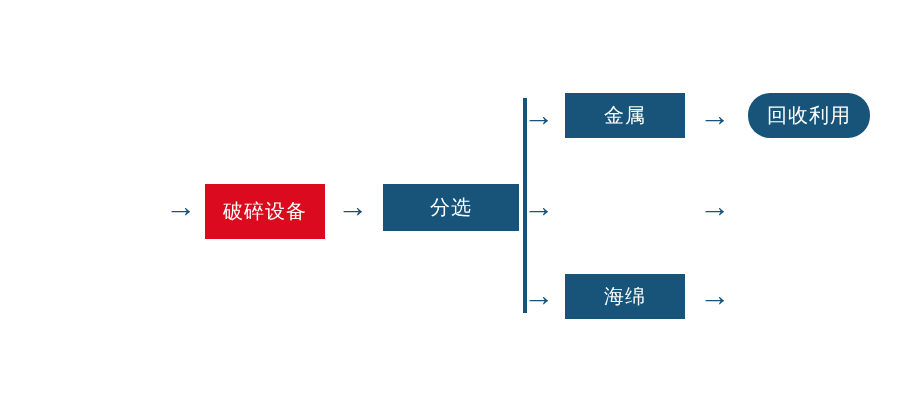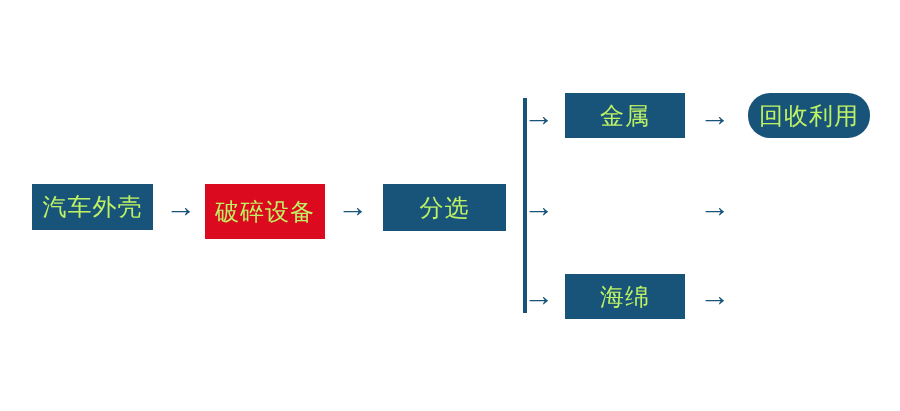--- a/index.html
+++ b/index.html
@@ -9,22 +9,22 @@
     height: 411px;
     background: #ffffff;
     font-family: "Liberation Sans", sans-serif;
     overflow: hidden;
   }
   .node {
     position: absolute;
     display: flex;
     align-items: center;
     justify-content: center;
-    color: #bef264;
-    font-size: 24px;
+    color: #ffffff;
+    font-size: 20px;
     letter-spacing: 1px;
     white-space: nowrap;
   }
   .blue { background: var(--blue, #185479); }
   .red  { background: var(--red,  #DC0A1E); }
   .arrow {
     position: absolute;
     width: 34px;
     height: 34px;
     line-height: 34px;
@@ -38,41 +38,40 @@
     position: absolute;
     left: 523px;
     top: 98px;
     width: 4px;
     height: 215px;
     background: var(--blue, #185479);
   }
   
   .b-auto  { left: 32px;  top: 184px; width: 121px; height: 46px; }
   .b-crush { left: 205px; top: 184px; width: 120px; height: 55px; }
-  .b-sort  { left: 383px; top: 184px; width: 123px; height: 47px; }
+  .b-sort  { left: 383px; top: 184px; width: 136px; height: 47px; }
   .a-main1 { left: 164px; top: 190px; }
   .a-main2 { left: 336px; top: 190px; }
   
   .col-material { left: 565px; width: 120px; height: 45px; }
   .col-result   { left: 748px; width: 122px; height: 45px; border-radius: 22px; }
   .r1 { top: 93px; }
   .r2 { top: 184px; }
   .r3 { top: 274px; }
   .a-branch { left: 522px; }
   .a-mid    { left: 698px; }
   .a-r1 { top: 99px; }
   .a-r2 { top: 190px; }
   .a-r3 { top: 279px; }
 </style>
 </head>
 <body>
 
 <div class="stage" style="--blue: #185479; --red: #DC0A1E;">
 
-  <div class="node blue b-auto">汽车外壳</div>
   <span class="arrow a-main1">→</span>
   <div class="node red b-crush">破碎设备</div>
   <span class="arrow a-main2">→</span>
   <div class="node blue b-sort">分选</div>
 
   <div class="vline"></div>
 
   <span class="arrow a-branch a-r1">→</span>
   <div class="node blue col-material r1">金属</div>
   <span class="arrow a-mid a-r1">→</span>

